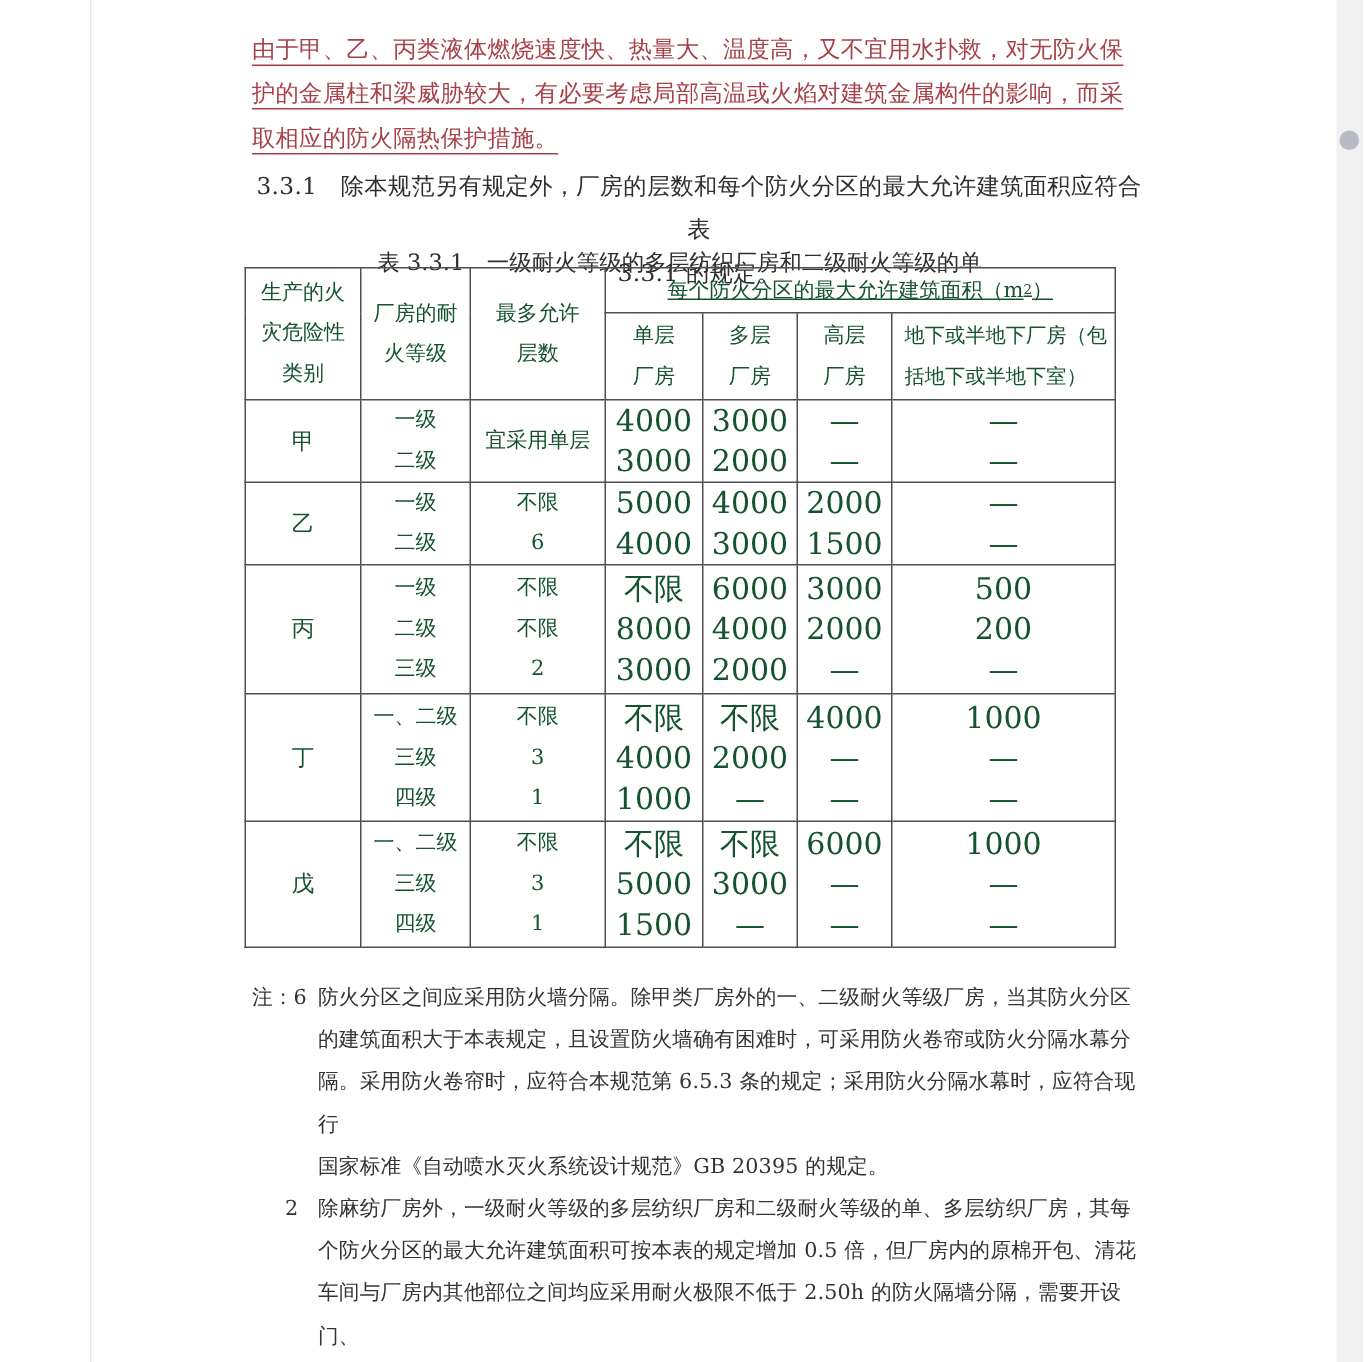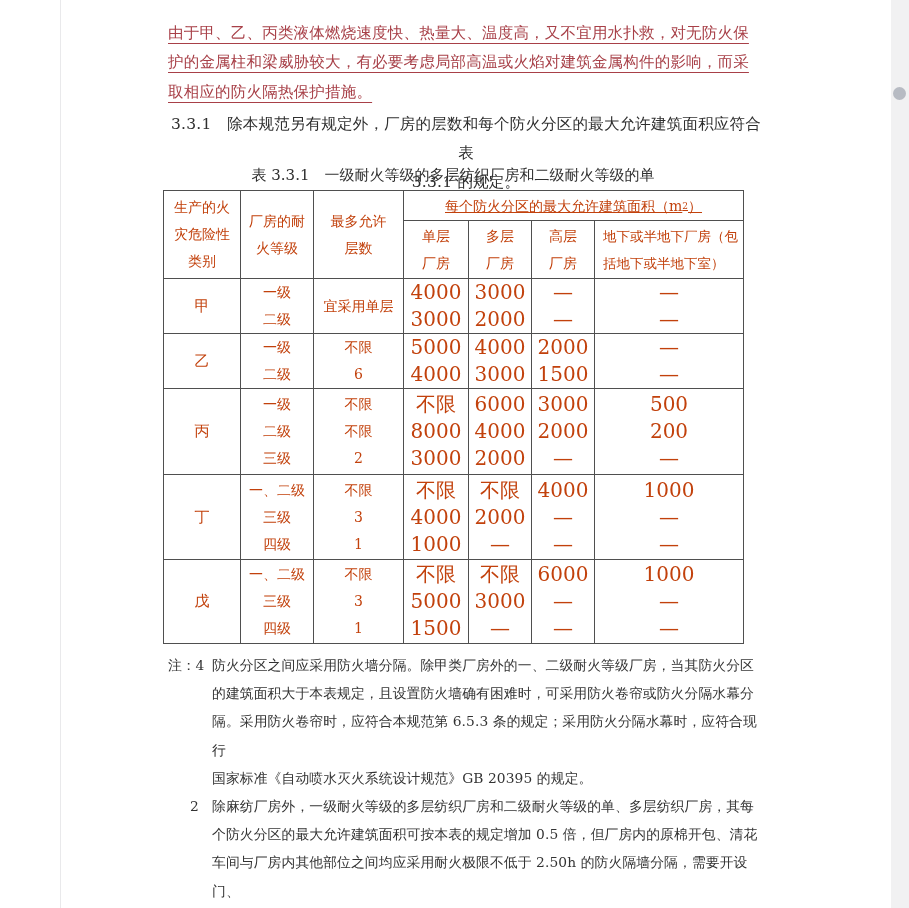--- a/index.html
+++ b/index.html
@@ -43,26 +43,26 @@
     font-size: 15.5px; line-height: 29px;
     white-space: pre-line;
     letter-spacing: 0.2px;
     text-align: center;
   }
   .table-title {
     position: absolute; left: 163px; top: 166px; width: 580px;
     font-size: 15px; text-align: center;
   }
   table.spec {
-    position: absolute; left: 163px; top: 190px;
+    position: absolute; left: 163px; top: 178px;
     border-collapse: collapse;
     table-layout: fixed;
     width: 580px;
     font-size: 14px;
-    color: #c2410c;
+    color: #14532d;
     border: 1.5px solid #454545;
   }
   table.spec th, table.spec td {
     border: 1px solid #4f4f4f;
     padding: 0;
     font-weight: normal;
   }
   tr.hr1 { height: 30px; }
   tr.hr2 { height: 58px; }
   tr.r-jia  { height: 53px; }
@@ -323,21 +323,21 @@
           <div class="cell cell-num">1000
 —
 —</div>
         </td>
   </tr>
 </tbody>
   </table>
 
 <div class="notes">
   <div class="note">
-    <div class="note-label">注：4</div>
+    <div class="note-label">注：6</div>
     <div class="note-body">防火分区之间应采用防火墙分隔。除甲类厂房外的一、二级耐火等级厂房，当其防火分区
 的建筑面积大于本表规定，且设置防火墙确有困难时，可采用防火卷帘或防火分隔水幕分
 隔。采用防火卷帘时，应符合本规范第 6.5.3 条的规定；采用防火分隔水幕时，应符合现行
 国家标准《自动喷水灭火系统设计规范》GB 20395 的规定。</div>
   </div>
   <div class="note">
     <div class="note-label indented">2</div>
     <div class="note-body">除麻纺厂房外，一级耐火等级的多层纺织厂房和二级耐火等级的单、多层纺织厂房，其每
 个防火分区的最大允许建筑面积可按本表的规定增加 0.5 倍，但厂房内的原棉开包、清花
 车间与厂房内其他部位之间均应采用耐火极限不低于 2.50h 的防火隔墙分隔，需要开设门、

